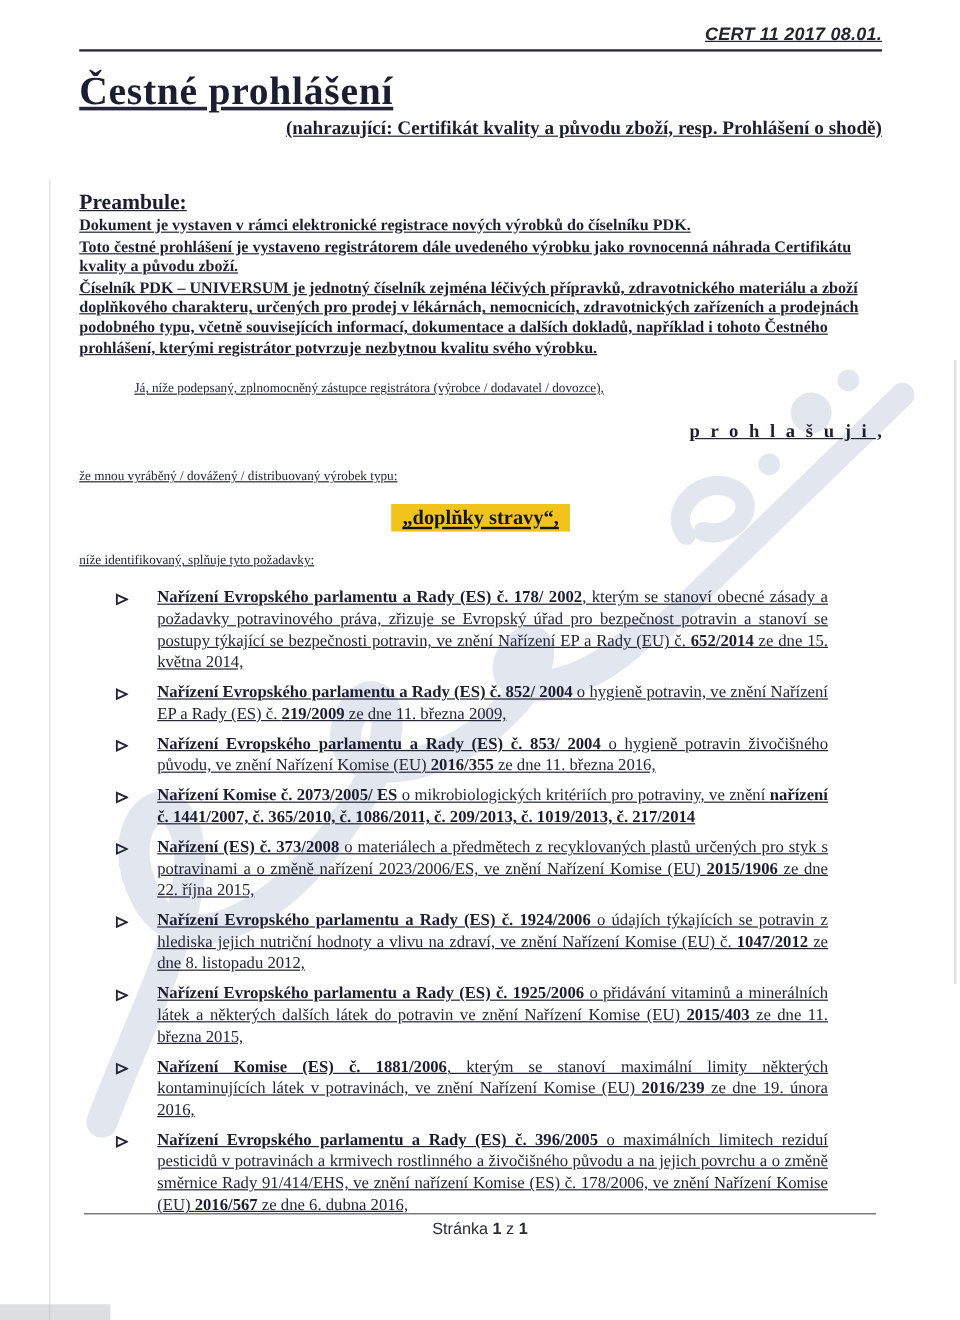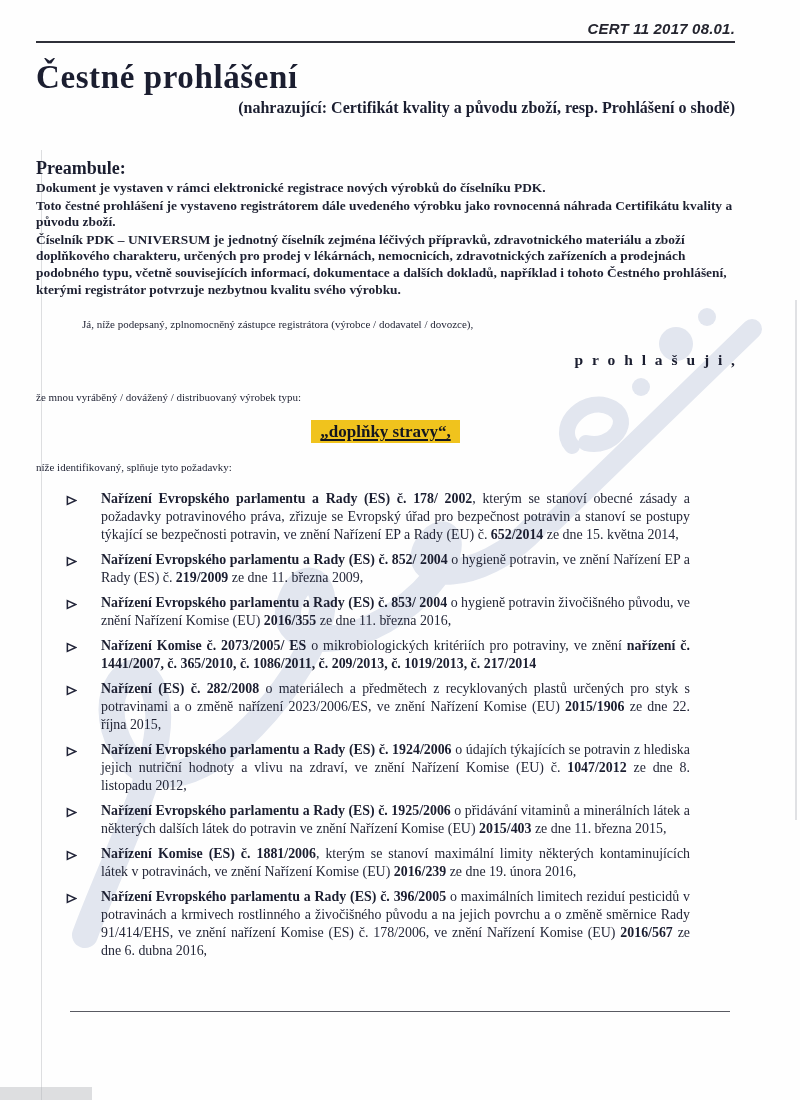--- a/index.html
+++ b/index.html
@@ -26,22 +26,23 @@
   }
   .watermark{
     position:absolute;left:0;top:0;width:800px;height:1100px;
     z-index:0;pointer-events:none;
   }
   .scan-line-left{position:absolute;left:41px;top:150px;bottom:0;width:1px;background:rgba(168,170,176,.38);z-index:0;}
   .scan-line-right{position:absolute;right:3px;top:300px;height:520px;width:2px;background:rgba(188,190,197,.45);z-index:0;}
   .scan-smudge{position:absolute;left:0;bottom:0;width:92px;height:13px;background:rgba(176,178,184,.42);z-index:0;}
   .content{
     position:absolute;left:0;top:0;width:800px;height:1100px;
-    padding:20px 65px 0 36px;
+    padding:20px 65px 0 66px;
     z-index:1;
+    text-decoration:underline;
   }
   .cert-header{
     text-align:right;
     font-family:"Liberation Sans", sans-serif;
     font-style:italic;font-weight:700;
     font-size:15px;color:#24252f;
     letter-spacing:.2px;
   }
   .header-rule{
     border:none;border-top:2px solid var(--rule);
@@ -168,34 +169,35 @@
               <path d="M1.5 1.8 L10.6 6 L1.5 10.2 Z" fill="none" stroke="#23263a" stroke-width="1.7"></path>
             </svg></span><span class="btext"><b>Nařízení Evropského parlamentu a Rady (ES) č. 852/ 2004</b><span> o hygieně potravin, ve znění Nařízení EP a Rady (ES) č. </span><b>219/2009</b><span> ze dne 11. března 2009,</span></span></div>
         <div class="bullet"><span class="marker"><svg width="11" height="11" viewBox="0 0 12 12">
               <path d="M1.5 1.8 L10.6 6 L1.5 10.2 Z" fill="none" stroke="#23263a" stroke-width="1.7"></path>
             </svg></span><span class="btext"><b>Nařízení Evropského parlamentu a Rady (ES) č. 853/ 2004</b><span> o hygieně potravin živočišného původu, ve znění Nařízení Komise (EU) </span><b>2016/355</b><span> ze dne 11. března 2016,</span></span></div>
         <div class="bullet"><span class="marker"><svg width="11" height="11" viewBox="0 0 12 12">
               <path d="M1.5 1.8 L10.6 6 L1.5 10.2 Z" fill="none" stroke="#23263a" stroke-width="1.7"></path>
             </svg></span><span class="btext"><b>Nařízení Komise č. 2073/2005/ ES</b><span> o mikrobiologických kritériích pro potraviny, ve znění </span><b>nařízení č. 1441/2007, č. 365/2010, č. 1086/2011, č. 209/2013, č. 1019/2013, č. 217/2014</b></span></div>
         <div class="bullet"><span class="marker"><svg width="11" height="11" viewBox="0 0 12 12">
               <path d="M1.5 1.8 L10.6 6 L1.5 10.2 Z" fill="none" stroke="#23263a" stroke-width="1.7"></path>
-            </svg></span><span class="btext"><b>Nařízení (ES) č. 282/2008</b><span> o materiálech a předmětech z recyklovaných plastů určených pro styk s potravinami a o změně nařízení 2023/2006/ES, ve znění Nařízení Komise (EU) </span><b>2015/1906</b><span> ze dne 22. října 2015,</span></span></div>
+            </svg></span><span class="btext"><b>Nařízení (ES) č. 373/2008</b><span> o materiálech a předmětech z recyklovaných plastů určených pro styk s potravinami a o změně nařízení 2023/2006/ES, ve znění Nařízení Komise (EU) </span><b>2015/1906</b><span> ze dne 22. října 2015,</span></span></div>
         <div class="bullet"><span class="marker"><svg width="11" height="11" viewBox="0 0 12 12">
               <path d="M1.5 1.8 L10.6 6 L1.5 10.2 Z" fill="none" stroke="#23263a" stroke-width="1.7"></path>
             </svg></span><span class="btext"><b>Nařízení Evropského parlamentu a Rady (ES) č. 1924/2006</b><span> o údajích týkajících se potravin z hlediska jejich nutriční hodnoty a vlivu na zdraví, ve znění Nařízení Komise (EU) č. </span><b>1047/2012</b><span> ze dne 8. listopadu 2012,</span></span></div>
         <div class="bullet"><span class="marker"><svg width="11" height="11" viewBox="0 0 12 12">
               <path d="M1.5 1.8 L10.6 6 L1.5 10.2 Z" fill="none" stroke="#23263a" stroke-width="1.7"></path>
             </svg></span><span class="btext"><b>Nařízení Evropského parlamentu a Rady (ES) č. 1925/2006</b><span> o přidávání vitaminů a minerálních látek a některých dalších látek do potravin ve znění Nařízení Komise (EU) </span><b>2015/403</b><span> ze dne 11. března 2015,</span></span></div>
         <div class="bullet"><span class="marker"><svg width="11" height="11" viewBox="0 0 12 12">
               <path d="M1.5 1.8 L10.6 6 L1.5 10.2 Z" fill="none" stroke="#23263a" stroke-width="1.7"></path>
             </svg></span><span class="btext"><b>Nařízení Komise (ES) č. 1881/2006</b><span>, kterým se stanoví maximální limity některých kontaminujících látek v potravinách, ve znění Nařízení Komise (EU) </span><b>2016/239</b><span> ze dne 19. února 2016,</span></span></div>
         <div class="bullet"><span class="marker"><svg width="11" height="11" viewBox="0 0 12 12">
               <path d="M1.5 1.8 L10.6 6 L1.5 10.2 Z" fill="none" stroke="#23263a" stroke-width="1.7"></path>
             </svg></span><span class="btext"><b>Nařízení Evropského parlamentu a Rady (ES) č. 396/2005</b><span> o maximálních limitech reziduí pesticidů v potravinách a krmivech rostlinného a živočišného původu a na jejich povrchu a o změně směrnice Rady 91/414/EHS, ve znění nařízení Komise (ES) č. 178/2006, ve znění Nařízení Komise (EU) </span><b>2016/567</b><span> ze dne 6. dubna 2016,</span></span></div>
       </div>
 
   </div>
 
   <div class="footer">
     <hr class="footer-rule">
+    <div class="page-number"><span>Stránka </span><b>1</b><span> z </span><b>1</b></div>
   </div>
 
 </div>
 
 </body></html>

